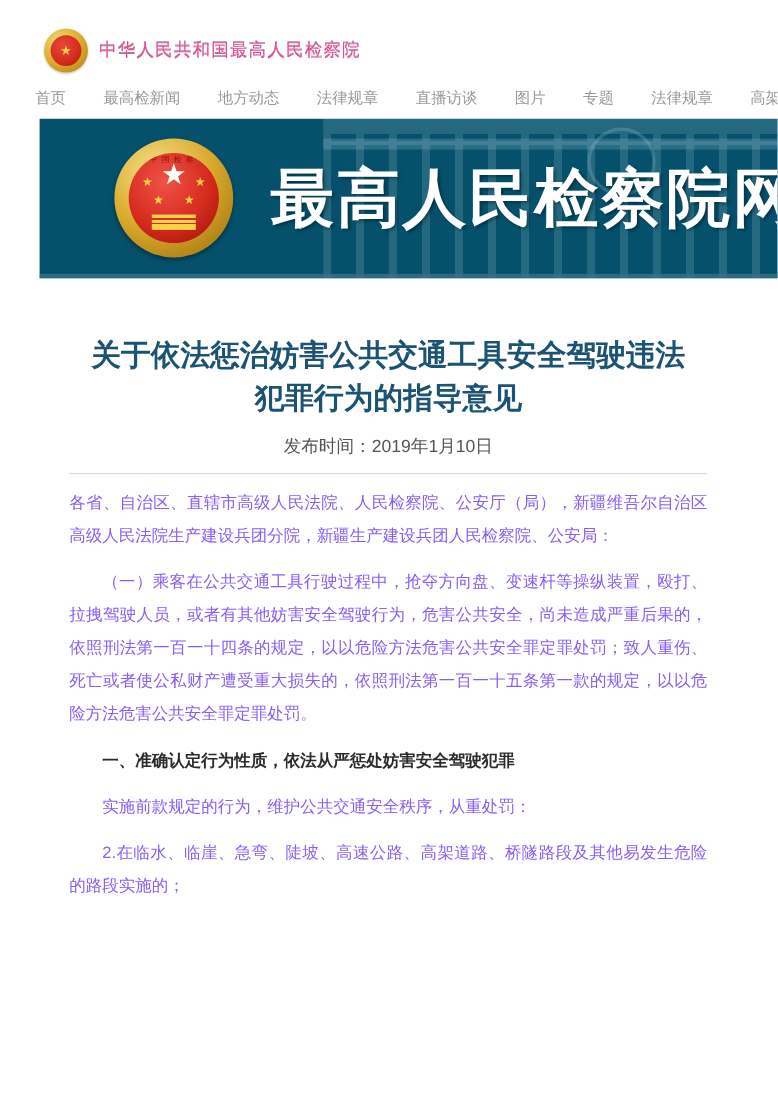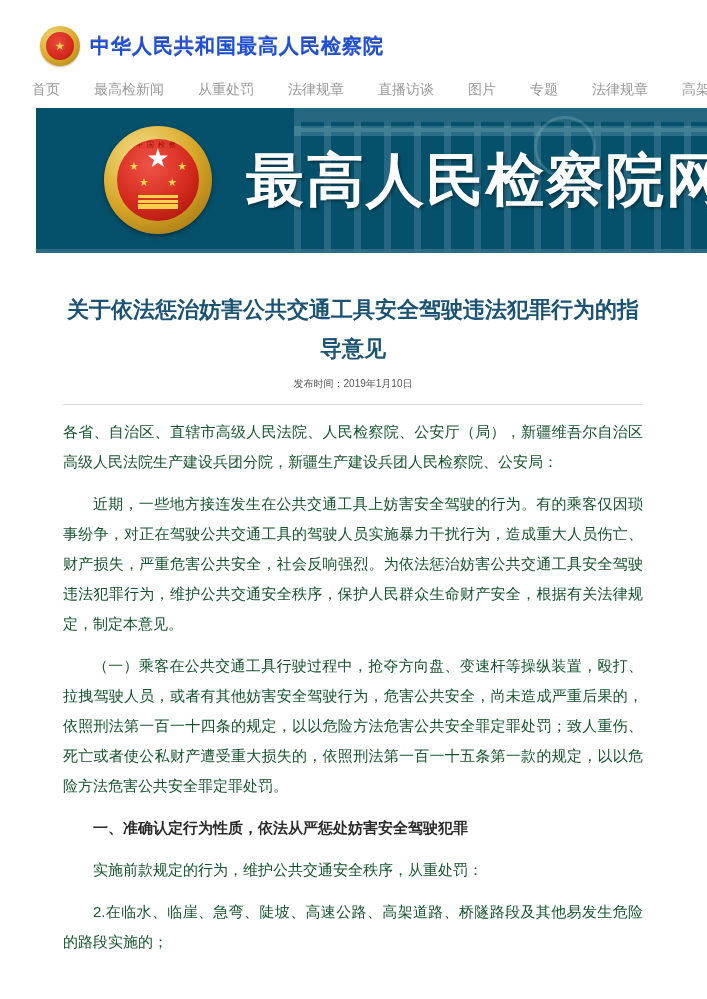--- a/index.html
+++ b/index.html
@@ -6,22 +6,22 @@
   body{background:#ffffff;font-family:"Liberation Sans","DejaVu Sans",sans-serif;}
   .page{position:relative;width:707px;height:999px;background:#ffffff;overflow:hidden;}
 
   
   .header{position:absolute;top:26px;left:40px;display:flex;align-items:center;gap:10px;}
   .emblem-sm{width:40px;height:40px;border-radius:50%;
     background:radial-gradient(circle at 35% 30%, #f3d977 0%, #d8a829 55%, #a97c12 100%);
     display:flex;align-items:center;justify-content:center;box-shadow:0 1px 2px rgba(0,0,0,.25);}
   .emblem-sm .inner{width:28px;height:28px;border-radius:50%;background:radial-gradient(circle at 40% 35%, #e8473a 0%, #d42b1e 60%, #a31206 100%);
     display:flex;align-items:center;justify-content:center;color:#f5d24a;font-size:12px;line-height:1;}
-  .site-logo-text{font-family:"Liberation Serif","DejaVu Serif",serif;font-weight:bold;
-    font-size:20px;letter-spacing:1px;color:#1d4ed8;text-shadow:0 1px 0 #fff,0 -1px 0 #8d949c;}
+  .site-logo-text{font-family:"Liberation Serif","DejaVu Serif",serif;font-weight:normal;
+    font-size:16px;letter-spacing:1px;color:#ec4899;text-shadow:0 1px 0 #fff,0 -1px 0 #8d949c;}
 
   
   .nav{position:absolute;top:81px;left:32px;display:flex;gap:34px;font-size:14px;color:#999;}
   .nav span{cursor:pointer;white-space:nowrap;}
 
   
   .banner{position:absolute;top:108px;left:36px;width:680px;height:145px;background:#05516c;overflow:hidden;}
   .banner-building{position:absolute;top:0;right:0;bottom:0;width:62%;opacity:.16;
     background:
       repeating-linear-gradient(90deg,#cfe3ec 0 7px,transparent 7px 30px),
@@ -41,44 +41,44 @@
   .emblem-lg .s1{top:22px;left:12px;} .emblem-lg .s2{top:22px;right:12px;}
   .emblem-lg .s3{top:38px;left:22px;} .emblem-lg .s4{top:38px;right:22px;}
   .emblem-lg .gate{position:absolute;bottom:12px;left:50%;transform:translateX(-50%);width:40px;height:14px;
     background:linear-gradient(180deg,#f5d24a 0 3px,transparent 3px 5px,#f5d24a 5px 8px,transparent 8px 9px,#f5d24a 9px 14px);}
   .banner-title{position:absolute;top:50%;left:210px;transform:translateY(-50%);white-space:nowrap;
     font-family:"Liberation Serif","DejaVu Serif",serif;font-weight:bold;font-size:58px;color:#ffffff;
     letter-spacing:2px;text-shadow:2px 2px 3px rgba(0,0,0,.35);}
 
   
   .article{position:absolute;top:290px;left:63px;width:580px;}
-  .article-title{color:#1a5373;font-size:22px;font-weight:bold;line-height:39px;text-align:center;margin:0;}
-  .publish-date{margin-top:9px;text-align:center;font-size:10px;color:#555;}
+  .article-title{color:#1a5373;font-size:27px;font-weight:bold;line-height:39px;text-align:center;margin:14px;}
+  .publish-date{margin-top:9px;text-align:center;font-size:16px;color:#555;}
   .divider{margin-top:13px;border-top:1px solid #d9d9d9;height:0;}
   .body-text{margin-top:2px;}
-  .body-text p{font-size:15px;color:#14532d;line-height:30px;margin:12px 0;text-align:justify;}
+  .body-text p{font-size:15px;color:#8b5cf6;line-height:30px;margin:12px 0;text-align:justify;}
   .body-text p.indent{text-indent:2em;}
   .body-text p.bold{font-weight:bold;color:#2b2b2b;}
 </style>
 </head>
 <body>
 
 <div class="page">
 
   <div class="header">
     <div class="emblem-sm">
       <div class="inner">★</div>
     </div>
     <div class="site-logo-text">中华人民共和国最高人民检察院</div>
   </div>
 
   <div class="nav">
     <span>首页</span>
     <span>最高检新闻</span>
-    <span>从重处罚</span>
+    <span>地方动态</span>
     <span>法律规章</span>
     <span>直播访谈</span>
     <span>图片</span>
     <span>专题</span>
     <span>法律规章</span>
     <span>高架道路</span>
   </div>
 
   <div class="banner">
     <div class="banner-building"></div>
@@ -98,21 +98,20 @@
     <div class="banner-title">最高人民检察院网</div>
     <div class="banner-bottom-strip"></div>
   </div>
 
   <div class="article">
     <h1 class="article-title">关于依法惩治妨害公共交通工具安全驾驶违法犯罪行为的指导意见</h1>
     <div class="publish-date">发布时间：2019年1月10日</div>
     <div class="divider"></div>
     <div class="body-text">
       <p>各省、自治区、直辖市高级人民法院、人民检察院、公安厅（局），新疆维吾尔自治区高级人民法院生产建设兵团分院，新疆生产建设兵团人民检察院、公安局：</p>
-      <p class="indent">近期，一些地方接连发生在公共交通工具上妨害安全驾驶的行为。有的乘客仅因琐事纷争，对正在驾驶公共交通工具的驾驶人员实施暴力干扰行为，造成重大人员伤亡、财产损失，严重危害公共安全，社会反响强烈。为依法惩治妨害公共交通工具安全驾驶违法犯罪行为，维护公共交通安全秩序，保护人民群众生命财产安全，根据有关法律规定，制定本意见。</p>
       <p class="indent">（一）乘客在公共交通工具行驶过程中，抢夺方向盘、变速杆等操纵装置，殴打、拉拽驾驶人员，或者有其他妨害安全驾驶行为，危害公共安全，尚未造成严重后果的，依照刑法第一百一十四条的规定，以以危险方法危害公共安全罪定罪处罚；致人重伤、死亡或者使公私财产遭受重大损失的，依照刑法第一百一十五条第一款的规定，以以危险方法危害公共安全罪定罪处罚。</p>
       <p class="indent bold">一、准确认定行为性质，依法从严惩处妨害安全驾驶犯罪</p>
       <p class="indent">实施前款规定的行为，维护公共交通安全秩序，从重处罚：</p>
       <p class="indent">2.在临水、临崖、急弯、陡坡、高速公路、高架道路、桥隧路段及其他易发生危险的路段实施的；</p>
     </div>
   </div>
 
 </div>
 
 </body></html>

